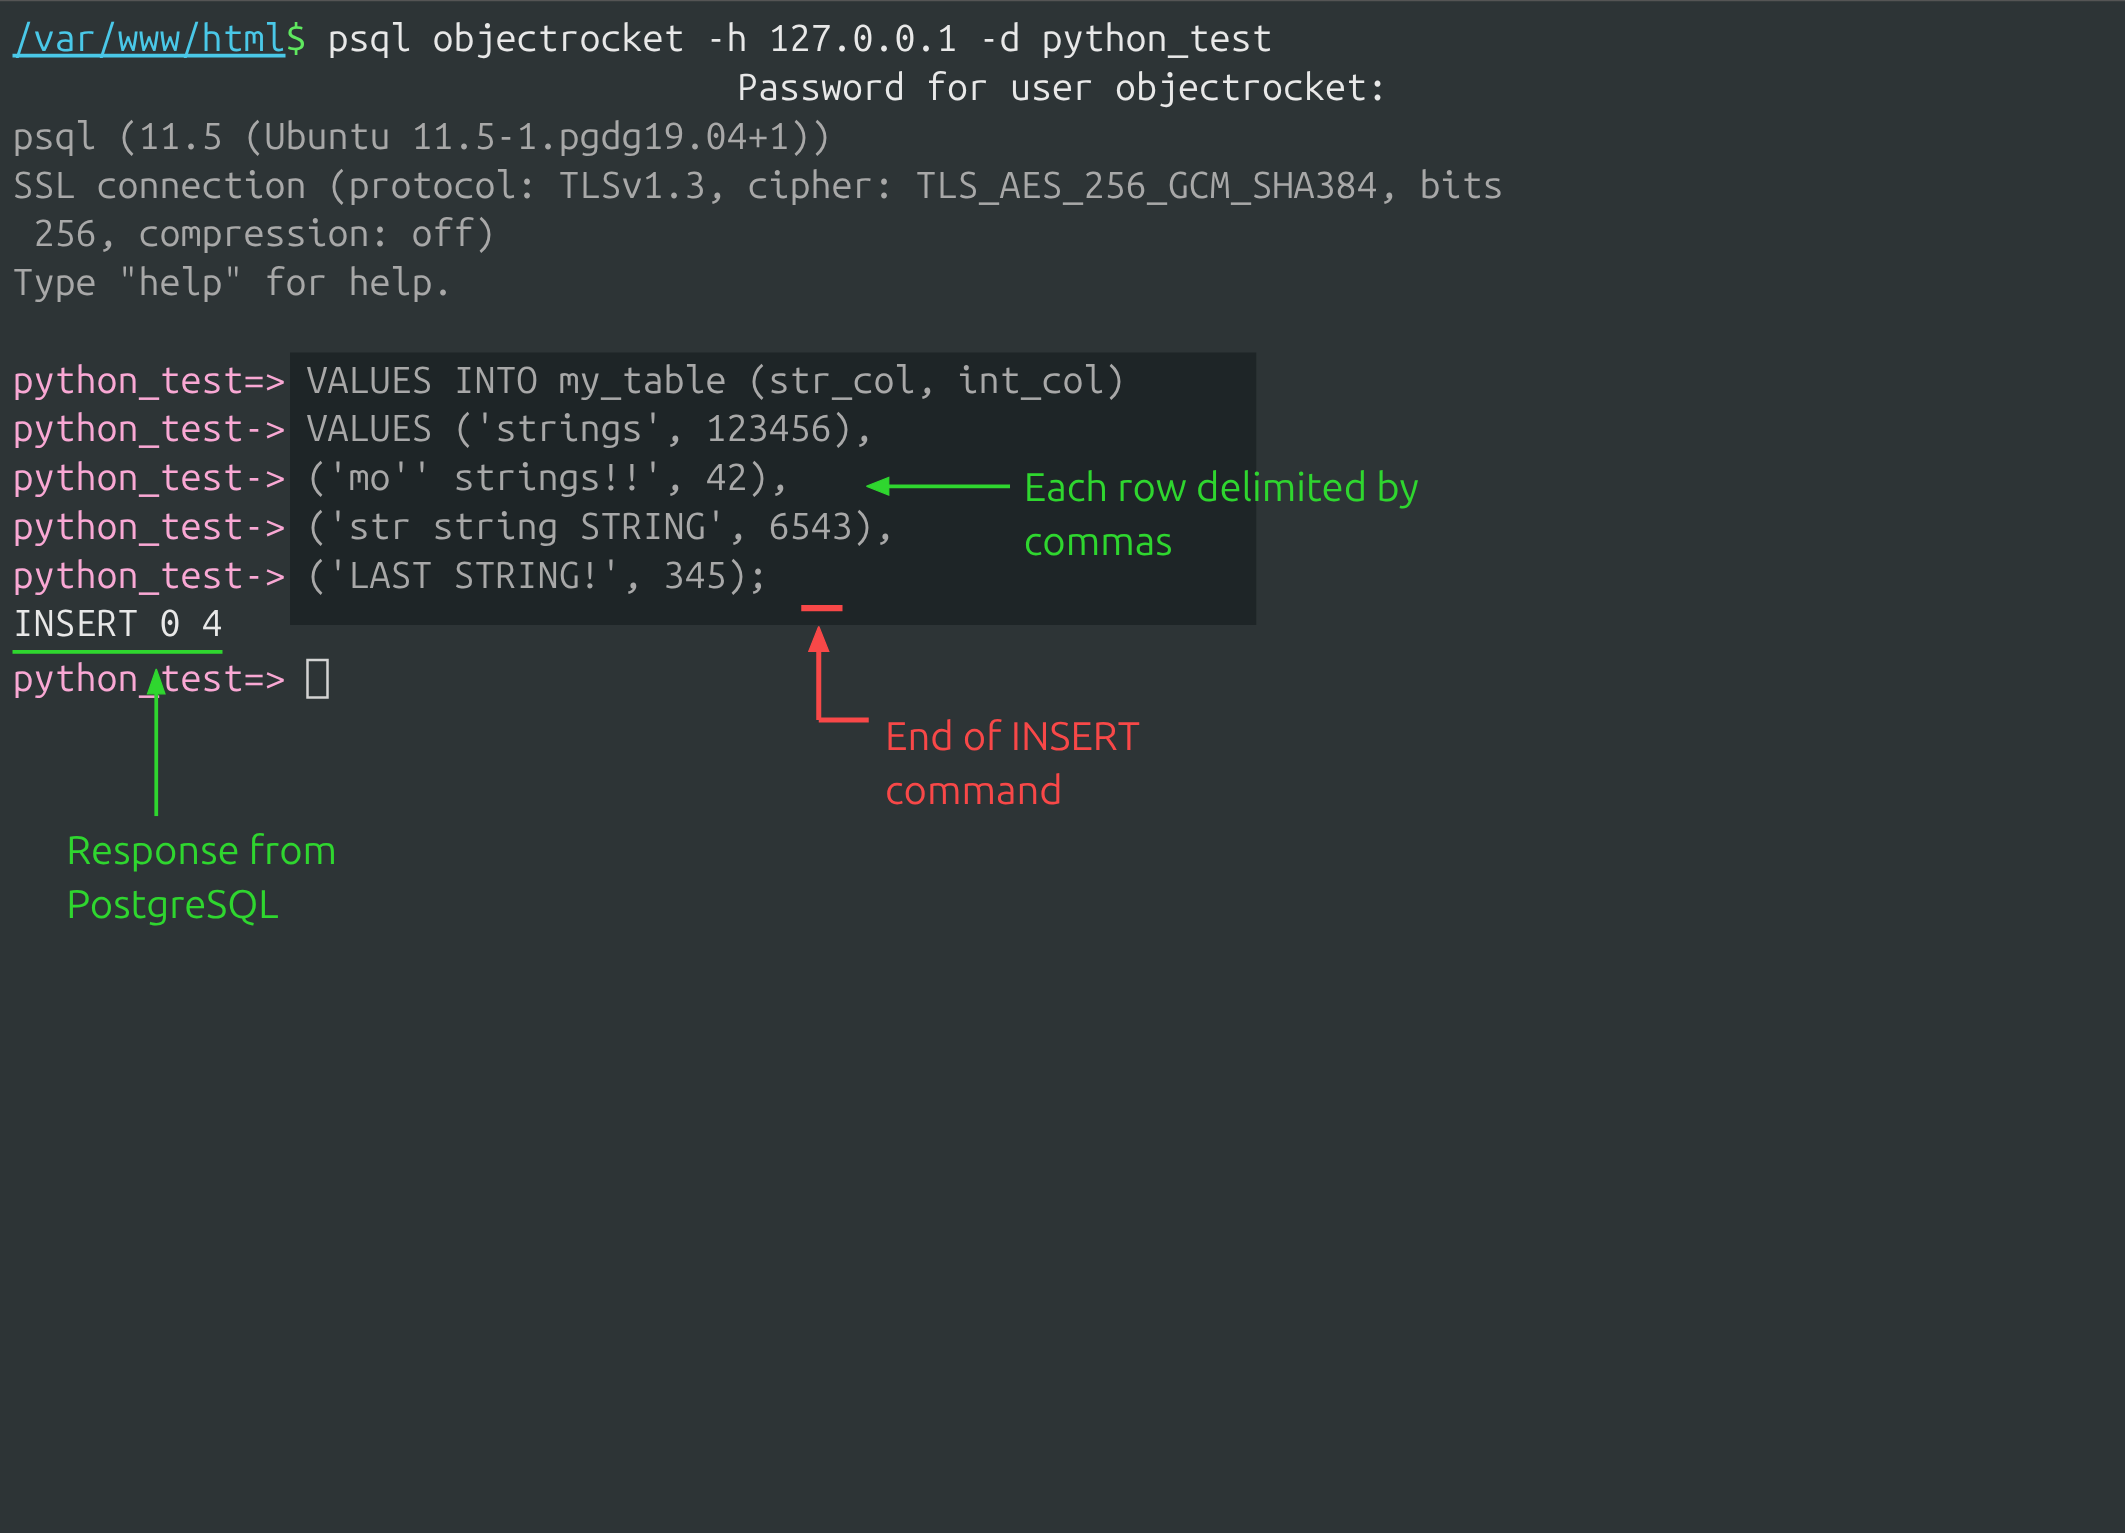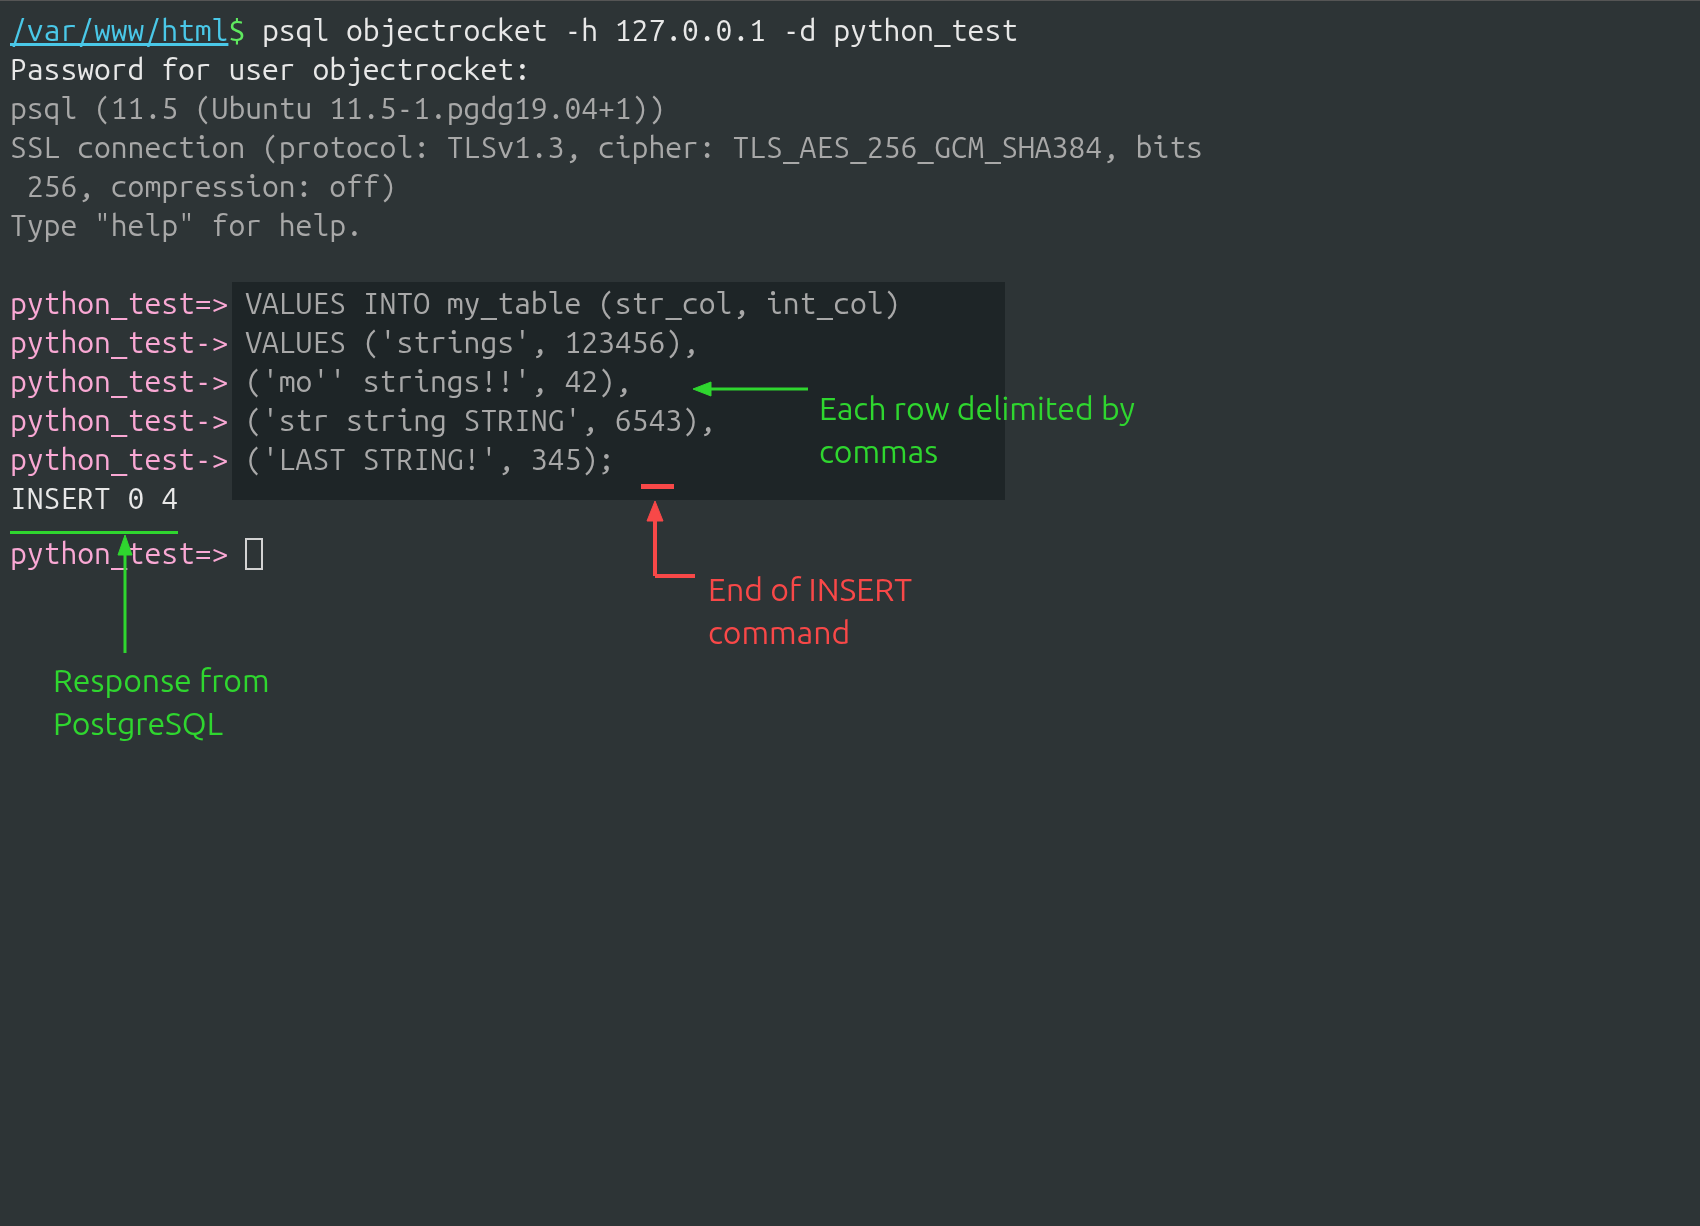--- a/index.html
+++ b/index.html
@@ -31,29 +31,30 @@
       color: #5fe85f;
     }
     .cmd-text {
       color: #e8e8e8;
     }
     .dim-text {
       color: #a8a8a8;
     }
     .white-text {
       color: #e8e8e8;
+      text-align: center;
     }
     .psql-prompt {
       color: #f9a8d4;
     }
     .insert-response {
       color: #e8e8e8;
       border-bottom: 3px solid #2fd62f;
       display: inline-block;
-      padding-bottom: 13px;
+      padding-bottom: 2px;
     }
     .cursor {
       display: inline-block;
       width: 18px;
       height: 32px;
       border: 2px solid #d3d3d3;
       vertical-align: text-bottom;
     }
     .annotation {
       position: absolute;
@@ -122,21 +123,21 @@
 
 <div class="terminal-line"><span class="insert-response">INSERT 0 4</span></div>
 
 <div class="terminal-line"><span class="psql-prompt">python_test=&gt; </span><span class="cursor"></span></div>
 
 <svg class="arrow-green-h" style="left: 693px; top: 378px; width: 115px; height: 20px;">
   <line x1="115" y1="10" x2="15" y2="10" stroke-width="3"></line>
   <polygon points="0,10 18,3 18,17"></polygon>
 </svg>
 
-<div class="annotation annotation-green" style="left: 819px; top: 368px; width: 400px; margin-top: 18px;">Each row delimited by commas</div>
+<div class="annotation annotation-green" style="left: 819px; top: 368px; width: 400px;">Each row delimited by commas</div>
 
 <div class="red-underline" style="left: 641px; top: 483px; width: 33px; height: 5px;"></div>
 
 <svg class="red-arrow" style="left: 640px; top: 500px; width: 60px; height: 80px;">
   <line x1="15" y1="75" x2="55" y2="75" stroke-width="4"></line>
   <line x1="15" y1="75" x2="15" y2="18" stroke-width="4"></line>
   <polygon points="15,0 7,20 23,20"></polygon>
 </svg>
 
 <div class="annotation annotation-red" style="left: 708px; top: 527px; width: 340px; margin-top: 40px;">End of INSERT command</div>

